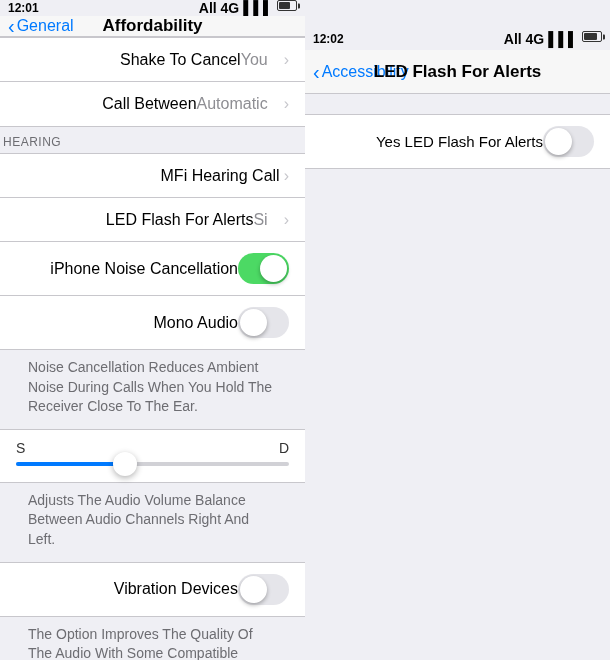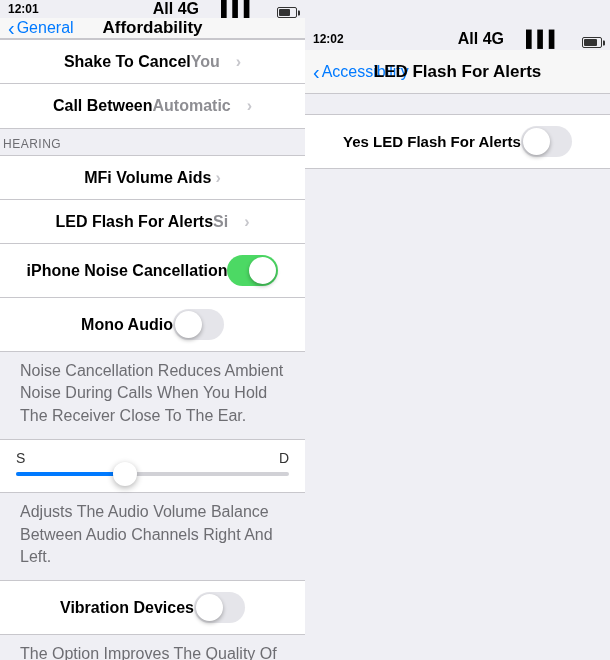--- a/index.html
+++ b/index.html
@@ -39,23 +39,23 @@
       background: #efeff4;
       display: flex;
       align-items: center;
       justify-content: space-between;
       padding: 0 8px;
       font-size: 12px;
       font-weight: 600;
     }
     .status-right {
       display: flex;
-      align-items: flex-end;
-      gap: 22px;
-      font-size: 16px;
+      align-items: flex-start;
+      gap: 4px;
+      font-size: 14px;
     }
     .battery-icon {
       width: 20px;
       height: 11px;
       border: 1.5px solid #333;
       border-radius: 2px;
       position: relative;
       display: inline-flex;
       align-items: center;
       padding: 1px;
@@ -124,26 +124,25 @@
     }
     .settings-group {
       background: #fff;
       border-top: 1px solid #c8c7cc;
       border-bottom: 1px solid #c8c7cc;
       margin-bottom: 0;
     }
     .settings-row {
       display: flex;
       align-items: center;
-      justify-content: center;
+      justify-content: flex-end;
       padding: 11px 16px;
       border-bottom: 1px solid #c8c7cc;
       background: #fff;
       min-height: 44px;
-      font-weight: bold;
     }
     .settings-row:last-child {
       border-bottom: none;
     }
     .row-label {
       font-size: 16px;
       color: #000;
     }
     .row-value {
       display: flex;
@@ -181,23 +180,23 @@
       background: #fff;
       border-radius: 50%;
       box-shadow: 0 2px 4px rgba(0,0,0,0.3);
       transition: left 0.3s;
     }
     .toggle.off .toggle-knob { left: 2px; }
     .toggle.on .toggle-knob { left: 22px; }
 
     
     .description-text {
-      font-size: 16px;
+      font-size: 14px;
       color: #6d6d72;
-      padding: 8px 20px 12px;
+      padding: 8px 28px 12px;
       line-height: 1.4;
       background: #efeff4;
     }
 
     
     .slider-container {
       background: #fff;
       border-top: 1px solid #c8c7cc;
       border-bottom: 1px solid #c8c7cc;
       padding: 10px 16px 12px;
@@ -289,21 +288,21 @@
             <span class="chevron-right">›</span>
           </div>
         </div>
       </div>
     </div>
 
     <div class="settings-section">
       <div class="section-header">HEARING</div>
       <div class="settings-group">
         <div class="settings-row">
-          <span class="row-label">MFi Volume Aids</span>
+          <span class="row-label">MFi Hearing Call</span>
           <div class="row-value">
             <span class="chevron-right">›</span>
           </div>
         </div>
         <div class="settings-row">
           <span class="row-label">LED Flash For Alerts</span>
           <div class="row-value">
             <span>Si</span>
             <span class="chevron-right">›</span>
           </div>

